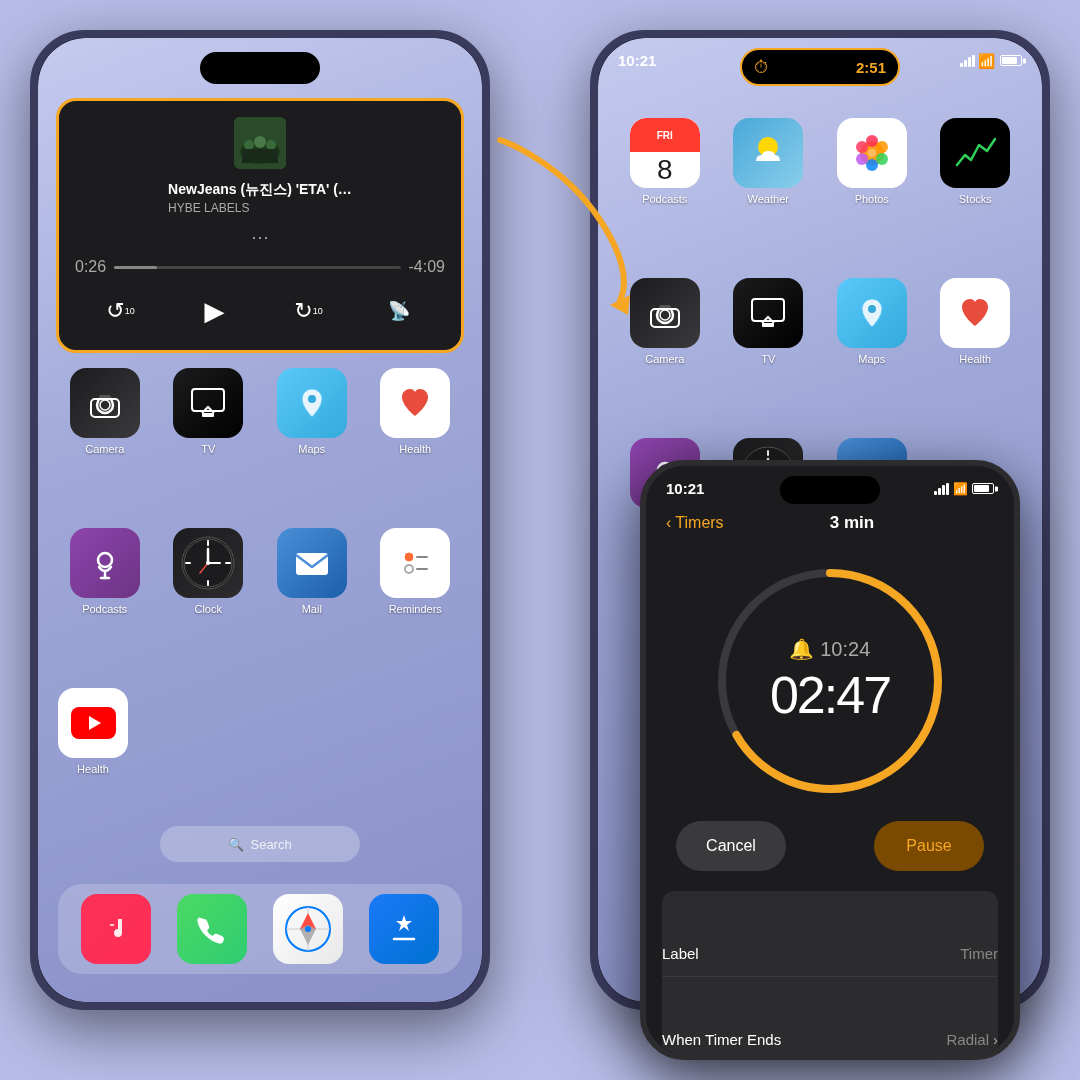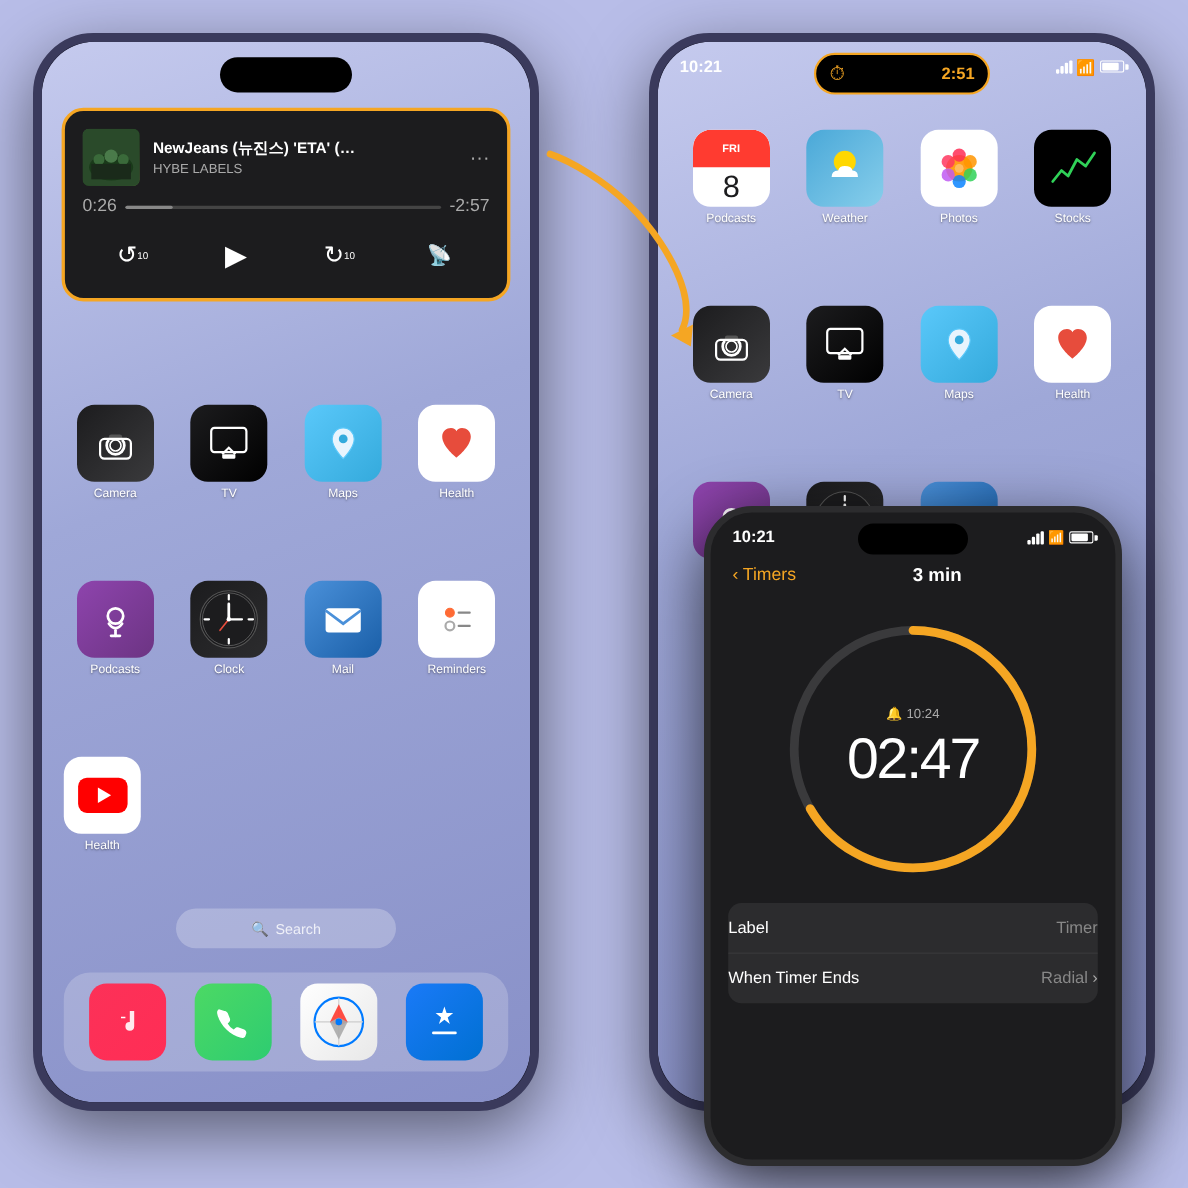--- a/index.html
+++ b/index.html
@@ -57,20 +57,21 @@
       border-radius: 20px;
       padding: 16px;
       border: 3px solid #f5a623;
       z-index: 5;
     }
     .np-top {
       display: flex;
       align-items: center;
       gap: 12px;
       margin-bottom: 10px;
+      flex-direction: column;
     }
     .np-thumb {
       width: 52px;
       height: 52px;
       background: linear-gradient(135deg, #4a7a4a, #2d5a2d);
       border-radius: 6px;
       flex-shrink: 0;
       display: flex;
       align-items: center;
       justify-content: center;
@@ -402,21 +403,21 @@
     }
     .timer-center-info {
       position: absolute;
       top: 50%;
       left: 50%;
       transform: translate(-50%, -50%);
       text-align: center;
     }
     .timer-alarm {
       color: #aaa;
-      font-size: 12px;
+      font-size: 20px;
       margin-bottom: 4px;
     }
     .timer-display {
       color: #fff;
       font-size: 52px;
       font-weight: 300;
       letter-spacing: -2px;
     }
     .timer-buttons {
       display: flex;
@@ -453,20 +454,21 @@
       background: #2c2c2e;
       border-radius: 12px;
       overflow: hidden;
     }
     .timer-setting-row {
       display: flex;
       align-items: center;
       justify-content: space-between;
       padding: 14px 0;
       border-bottom: 1px solid #3a3a3c;
+      margin-top: 40px;
     }
     .timer-setting-row:last-child { border-bottom: none; }
     .timer-setting-label {
       color: #fff;
       font-size: 15px;
     }
     .timer-setting-value {
       color: #888;
       font-size: 15px;
       display: flex;
@@ -577,21 +579,21 @@
           <div class="np-title">NewJeans (뉴진스) 'ETA' (…</div>
           <div class="np-artist">HYBE LABELS</div>
         </div>
         <div class="np-dots">···</div>
       </div>
       <div class="np-progress">
         <span class="np-time">0:26</span>
         <div class="np-bar">
           <div class="np-bar-fill"></div>
         </div>
-        <span class="np-time">-2:57</span>
+        <span class="np-time">-4:09</span>
       </div>
       <div class="np-controls">
         <div class="np-btn">↺<sub style="font-size:9px">10</sub></div>
         <div class="np-btn np-play">▶</div>
         <div class="np-btn">↻<sub style="font-size:9px">10</sub></div>
         <div class="np-btn" style="font-size:18px">📡</div>
       </div>
     </div>
 
     <div class="app-grid-left">
@@ -947,20 +949,28 @@
 
         <circle cx="120" cy="120" r="108" fill="none" stroke="#f5a623" stroke-width="8" stroke-dasharray="622 679" stroke-dashoffset="170" stroke-linecap="round" transform="rotate(-90 120 120)"></circle>
       </svg>
       <div class="timer-center-info">
         <div class="timer-alarm">🔔 10:24</div>
         <div class="timer-display">02:47</div>
       </div>
     </div>
   </div>
 
+  <div class="timer-buttons">
+    <div class="timer-cancel-btn">
+      <span>Cancel</span>
+    </div>
+    <div class="timer-pause-btn">
+      <span>Pause</span>
+    </div>
+  </div>
 
   <div class="timer-settings">
     <div class="timer-setting-row">
       <span class="timer-setting-label">Label</span>
       <span class="timer-setting-value">Timer</span>
     </div>
     <div class="timer-setting-row">
       <span class="timer-setting-label">When Timer Ends</span>
       <span class="timer-setting-value">
         <span>Radial</span>

